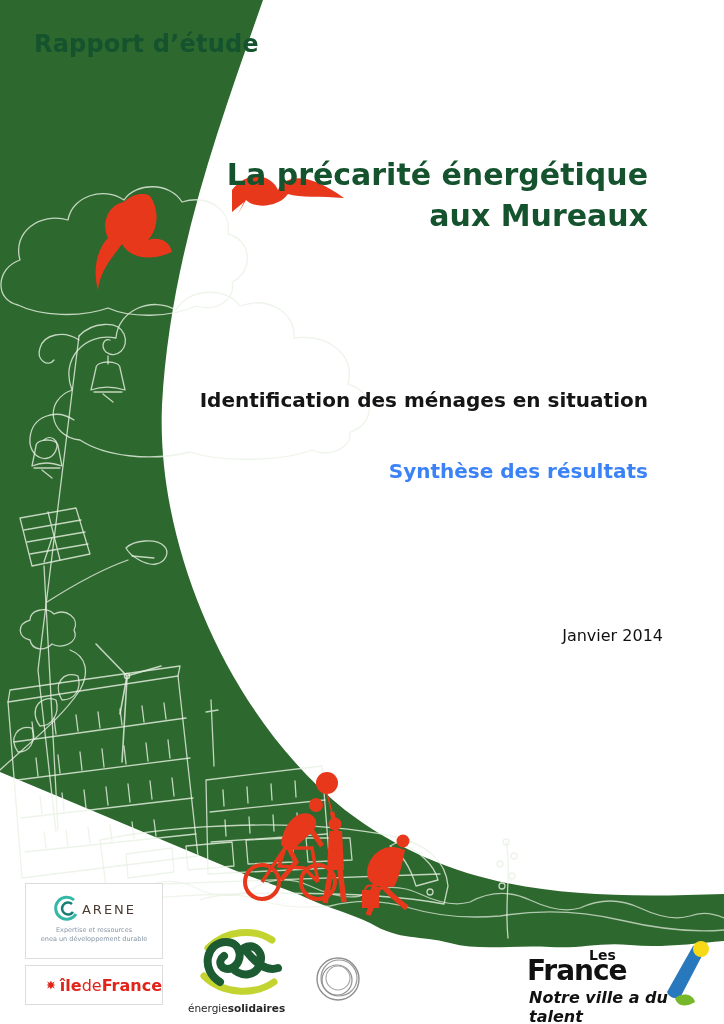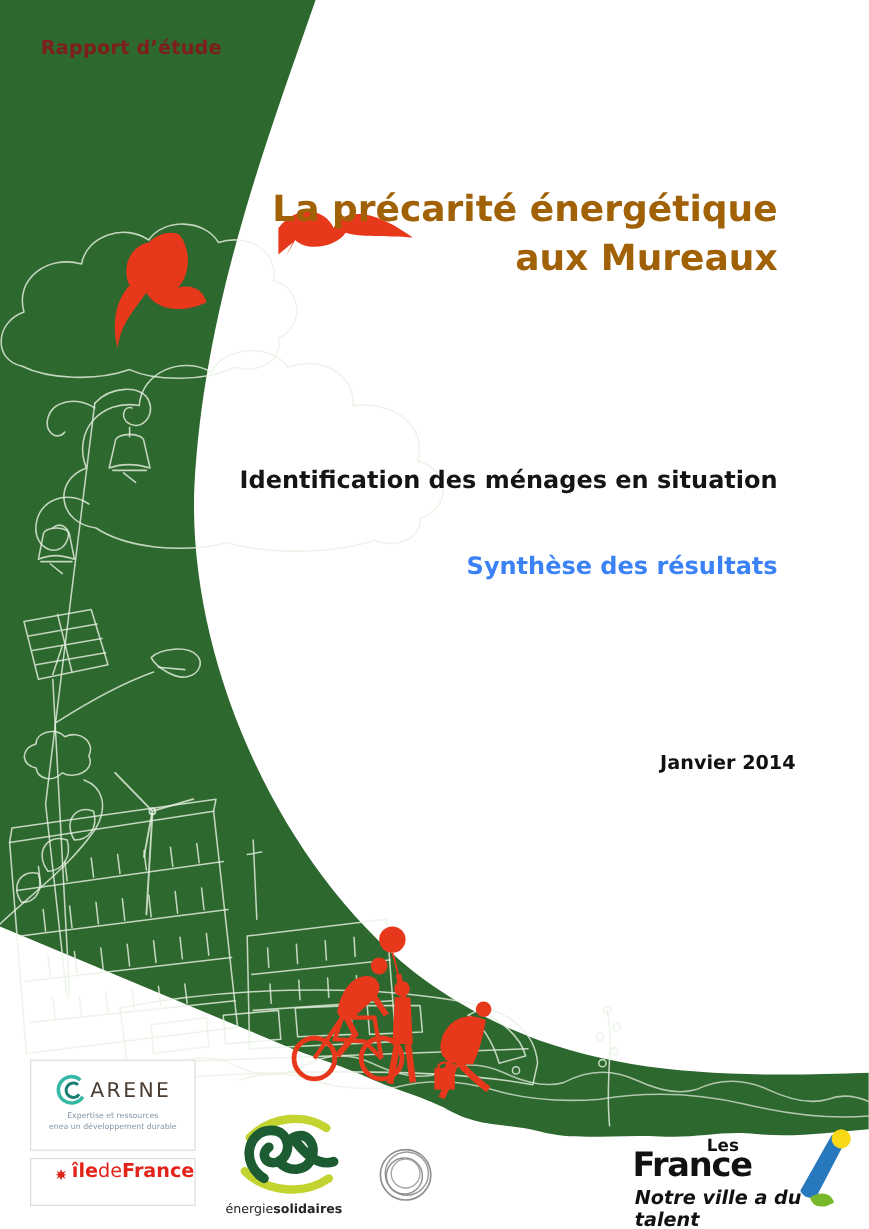--- a/index.html
+++ b/index.html
@@ -5,45 +5,45 @@
   html,body{margin:0;padding:0;}
   body{
     width:724px;height:1024px;position:relative;overflow:hidden;
     background:#ffffff;
     font-family:"DejaVu Sans","Liberation Sans",sans-serif;
   }
   .abs{position:absolute;}
   
   .report-type{
     left:34px;top:30px;
-    font-size:16px;font-weight:bold;color:#7f1d1d;letter-spacing:.2px;
+    font-size:24px;font-weight:bold;color:#14532d;letter-spacing:.2px;
   }
   .title{
     right:76px;top:154px;text-align:right;
-    font-size:30px;line-height:41px;font-weight:bold;color:#a16207;
+    font-size:30px;line-height:41px;font-weight:bold;color:#14532d;
   }
   .subtitle{
     right:76px;top:372px;text-align:right;
     font-size:20px;line-height:28px;font-weight:bold;color:#151515;margin-top:14px;
   }
   .synthesis{
     right:76px;top:459px;text-align:right;
     font-size:20px;font-weight:bold;color:#3b82f6;
   }
   .date{
     right:61px;top:626px;text-align:right;
-    font-size:16px;font-weight:bold;color:#111;
+    font-size:16px;font-weight:normal;color:#111;
   }
   
   .card{background:#fff;border:1px solid #dcdcdc;box-sizing:border-box;}
   .arene-card{left:25px;top:883px;width:138px;height:76px;text-align:center;}
   .arene-row{display:flex;align-items:center;justify-content:center;margin-top:10px;}
-  .arene-name{font-size:17px;color:#4a3c32;letter-spacing:2px;font-weight:normal;}
+  .arene-name{font-size:13px;color:#4a3c32;letter-spacing:2px;font-weight:normal;}
   .arene-tagline{font-size:6.5px;line-height:9px;color:#8595a5;margin-top:2px;}
-  .idf-card{left:25px;top:965px;width:138px;height:40px;display:flex;justify-content:center;padding-left:20px;}
+  .idf-card{left:25px;top:965px;width:138px;height:40px;display:flex;align-items:center;justify-content:center;padding-left:20px;}
   .idf-text{font-size:16px;color:#e2231a;margin-left:4px;white-space:nowrap;}
   .idf-text .b{font-weight:bold;}
   .es-box{left:188px;top:924px;width:112px;height:92px;text-align:left;}
   .es-text{font-size:10.5px;color:#262626;margin-top:2px;white-space:nowrap;}
   .es-text .b{font-weight:bold;}
   .enea-box{left:312px;top:953px;width:180px;height:60px;display:flex;align-items:flex-start;}
   .enea-word{font-size:33px;font-weight:bold;color:#3a3a3a;line-height:34px;letter-spacing:0px;margin-left:4px;}
   .enea-sub{font-size:7.5px;letter-spacing:4.5px;color:#707070;margin-left:7px;margin-top:-2px;}
   .lm-box{left:527px;top:946px;width:190px;height:66px;}
   .lm-les{position:absolute;left:62px;top:1px;font-size:14px;font-weight:bold;color:#111;}

